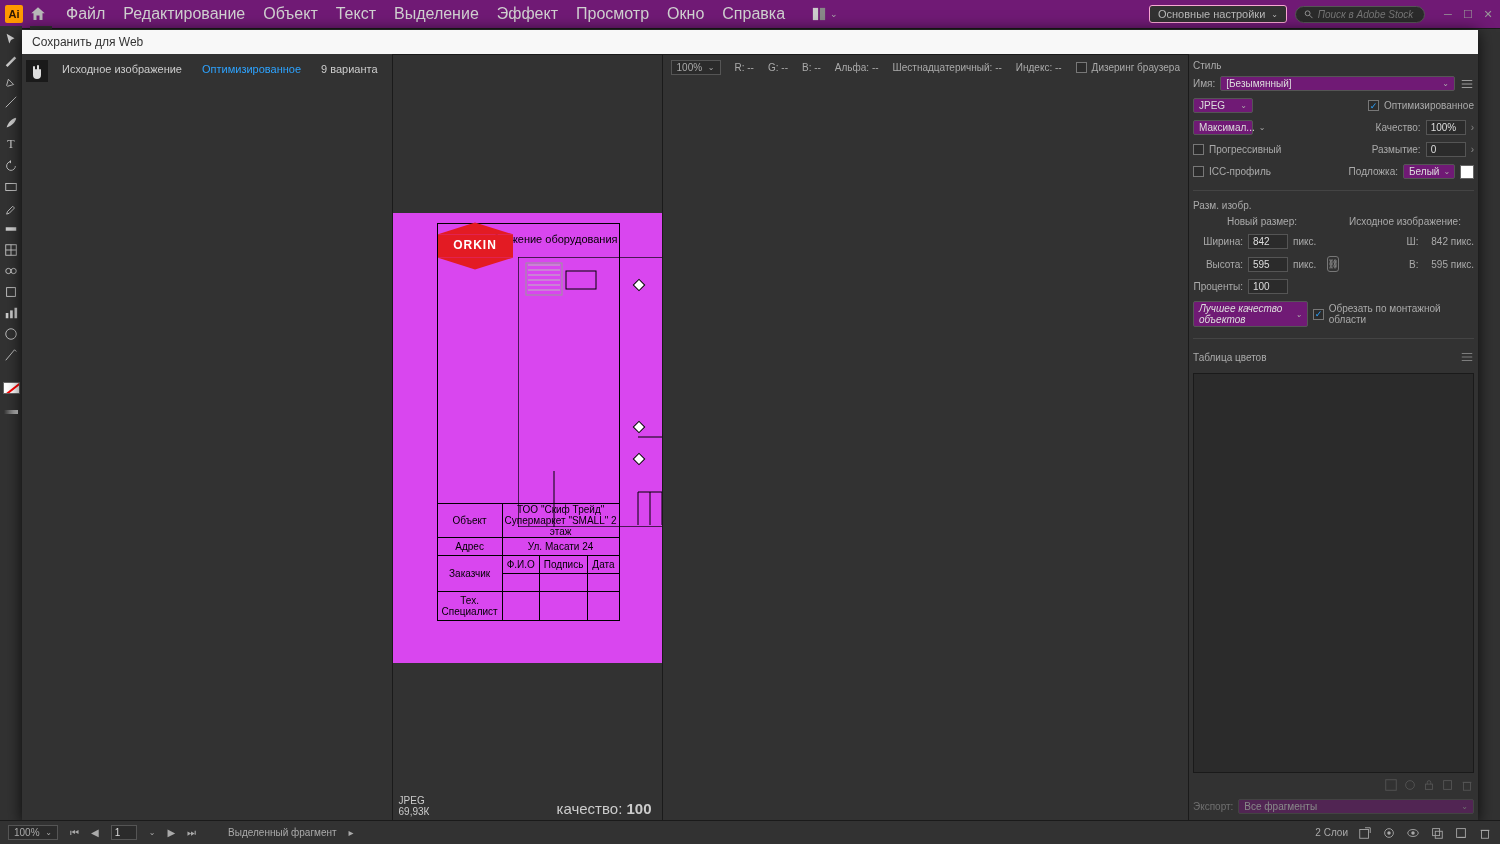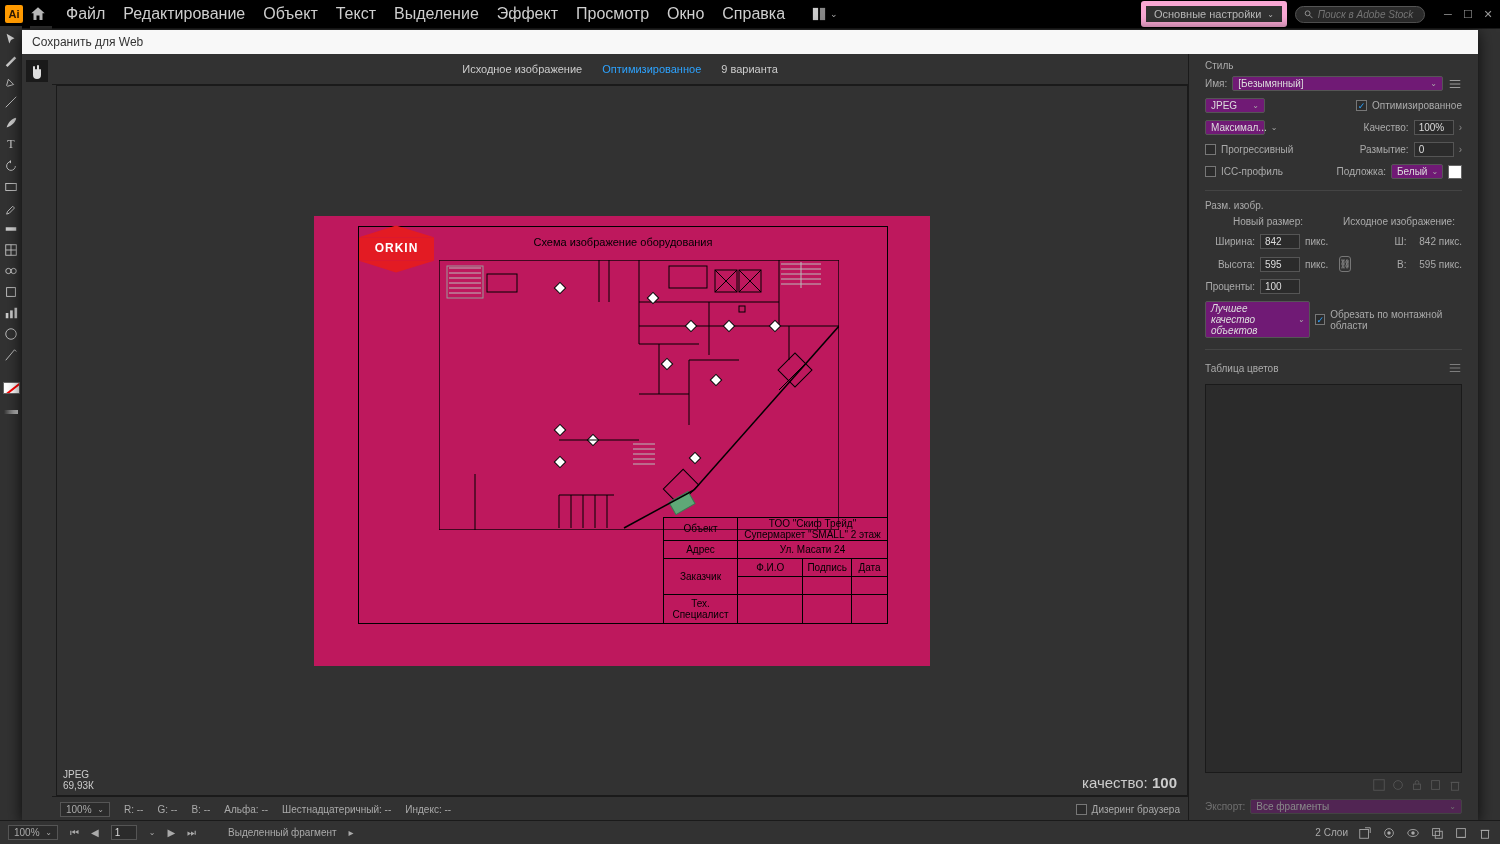--- a/index.html
+++ b/index.html
@@ -1,61 +1,61 @@
 <!DOCTYPE html>
 <html><head>
 <meta charset="utf-8">
 <style>
 *{box-sizing:border-box;font-family:"Segoe UI",Tahoma,sans-serif;margin:0;padding:0}
 body{background:#323232;color:#b8b8b8;font-size:11px;overflow:hidden;width:1500px;height:844px;position:relative}
-.topbar{background:#000000;height:26px;display:flex;align-items:center;padding:14px 5px;border-bottom:1px solid #1a1a1a}
+.topbar{background:#701a75;height:26px;display:flex;align-items:center;padding:14px 5px;border-bottom:1px solid #1a1a1a}
 .app-icon{width:18px;height:18px;background:#ff9a00;color:#2a1700;font-weight:bold;font-size:11px;display:flex;align-items:center;justify-content:center;border-radius:2px;margin-right:6px}
 .home-icon{width:18px;height:18px;fill:#b8b8b8;margin-right:10px;cursor:pointer}
 .menu{display:flex;gap:0}
 .menu span{padding:3px 9px;cursor:pointer;font-size:16px;color:#d0d0d0}
 .menu-extras{margin-left:18px;display:flex;align-items:center;gap:4px}
 .topbar-right{margin-left:auto;display:flex;align-items:center;gap:8px}
-.workspace-dd{background:#323232;border:5px solid #f9a8d4;padding:2px 8px;border-radius:3px;display:flex;align-items:center;gap:6px;font-size:11px;cursor:pointer}
+.workspace-dd{background:#323232;border:1px solid #f9a8d4;padding:2px 8px;border-radius:3px;display:flex;align-items:center;gap:6px;font-size:11px;cursor:pointer}
 .search{background:#2b2b2b;border:1px solid #555;border-radius:10px;display:flex;align-items:center;padding:2px 8px;width:130px}
 .search svg{width:11px;height:11px;fill:#999;margin-right:4px}
 .search input{background:none;border:none;color:#888;font-size:10px;outline:none;width:100%;font-style:italic}
 .win-btns{display:flex;gap:6px;margin-left:8px}
 .win-btns span{width:14px;height:12px;display:flex;align-items:center;justify-content:center;cursor:pointer;color:#999}
 .dialog-outer{position:absolute;left:22px;top:30px;right:22px;bottom:22px;background:#323232;box-shadow:0 2px 15px rgba(0,0,0,.8);display:flex;flex-direction:column}
 .dialog-title{background:#f8f8f8;color:#333;padding:5px 10px;font-size:12px}
 .dialog-body{flex:1;background:#323232;display:flex;min-height:0}
 .left-tools{width:30px;background:#323232;padding-top:6px;display:flex;flex-direction:column;align-items:center;gap:8px}
 .tool-slot{width:22px;height:22px;display:flex;align-items:center;justify-content:center;cursor:pointer;fill:#ccc;color:#ccc}
 .tool-slot.active{background:#1a1a1a}
-.canvas-col{flex:1;display:flex;flex-direction:column;min-width:0}
+.canvas-col{flex:1;display:flex;flex-direction:row;min-width:0}
 .tabs{display:flex;justify-content:center;padding:6px 0;border-bottom:1px solid #1a1a1a}
 .tab{padding:3px 10px;cursor:pointer;color:#ccc;font-size:11px}
 .tab.active{color:#2da3ff}
 .canvas-area{flex:1;background:#323232;display:flex;align-items:center;justify-content:center;border:1px solid #1a1a1a;margin:0 0 0 4px;position:relative;overflow:hidden;min-height:0}
-.artboard{background:#be185d;width:616px;height:450px;position:relative;color:#000}
+.artboard{background:#d946ef;width:616px;height:450px;position:relative;color:#000}
 .drawing{position:absolute;left:44px;top:10px;right:42px;bottom:42px;border:1px solid #000}
 .logo{position:absolute;left:0;top:4px}
 .logo-diamond{width:75px;height:36px;background:#e31b23;transform:scaleY(0.65);position:relative}
 .logo-diamond:before{content:"";position:absolute;left:0;top:-18px;border-left:37px solid transparent;border-right:38px solid transparent;border-bottom:18px solid #e31b23}
 .logo-diamond:after{content:"";position:absolute;left:0;bottom:-18px;border-left:37px solid transparent;border-right:38px solid transparent;border-top:18px solid #e31b23}
 .logo-text{position:absolute;top:10px;left:0;width:75px;text-align:center;color:#fff;font-weight:bold;font-size:12px;letter-spacing:1px}
 .scheme-title{text-align:center;font-size:11px;padding-top:9px}
 .floor{position:absolute;left:80px;top:33px;width:400px;height:270px}
 .info-table{position:absolute;right:-1px;bottom:-1px;border-collapse:collapse;font-size:10px}
 .info-table td{border:1px solid #000;padding:3px 4px;text-align:center;vertical-align:middle}
 .info-table .lbl{width:74px}
 .info-table .wide{width:150px}
 .info-table .sm{width:36px}
 .status-bar{height:26px;background:#323232;border-top:1px solid #1a1a1a;display:flex;align-items:center;padding:0 8px;font-size:10px;color:#aaa;gap:14px}
 .footer{padding:8px 10px;display:flex;align-items:center;gap:12px;font-size:11px}
 .btn{padding:5px 18px;border-radius:13px;border:1px solid #888;background:#323232;color:#ddd;cursor:pointer;font-size:11px}
 .btn.primary{background:#2680eb;border-color:#2680eb;color:#fff}
 .btn.soft{background:#555;border-color:#555;color:#fff}
 .footer-right{margin-left:auto;display:flex;gap:8px}
-.side-panel{width:290px;background:#323232;padding:6px 16px;font-size:10px;display:flex;flex-direction:column;gap:3px;border-left:1px solid #1a1a1a}
+.side-panel{width:290px;background:#323232;padding:6px 4px;font-size:10px;display:flex;flex-direction:column;gap:3px;border-left:1px solid #1a1a1a}
 .row{display:flex;align-items:center;gap:5px;margin:2px 0}
 .lbl2{color:#aaa;font-size:10px}
 .dd{background:#701a75;border:1px solid #555;padding:1px 5px;border-radius:2px;display:flex;align-items:center;justify-content:space-between;cursor:pointer;font-size:10px;color:#ddd;min-width:50px}
 .dd:after{content:"⌄";font-size:8px;color:#aaa;margin-left:4px}
 .num-in{background:#2b2b2b;border:1px solid #555;padding:1px 4px;width:40px;color:#ddd;font-size:10px}
 .chk{width:11px;height:11px;border:1px solid #777;background:#2b2b2b;display:inline-flex;align-items:center;justify-content:center;color:#2da3ff;font-size:9px}
 .hr{border-top:1px solid #444;margin:6px 0}
 .color-table{flex:1;background:#2b2b2b;border:1px solid #1a1a1a;margin-top:4px;min-height:110px}
 .main-toolbar{position:absolute;left:0;top:26px;width:22px;bottom:30px;background:#323232;display:flex;flex-direction:column;align-items:center;padding-top:6px;gap:7px}
 .main-toolbar-r{position:absolute;left:30px;top:26px;width:22px;bottom:30px;background:#323232;display:flex;flex-direction:column;align-items:center;padding-top:6px;gap:7px}

